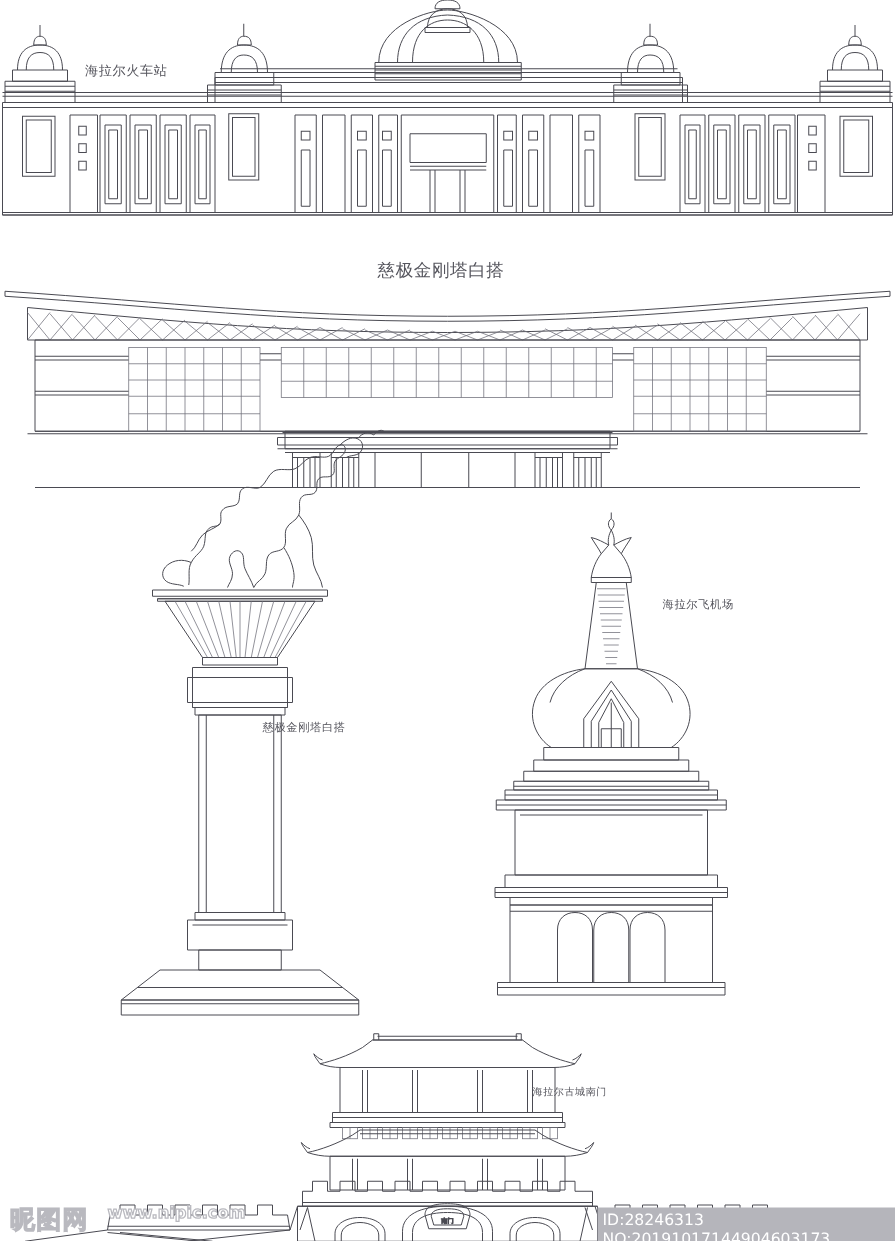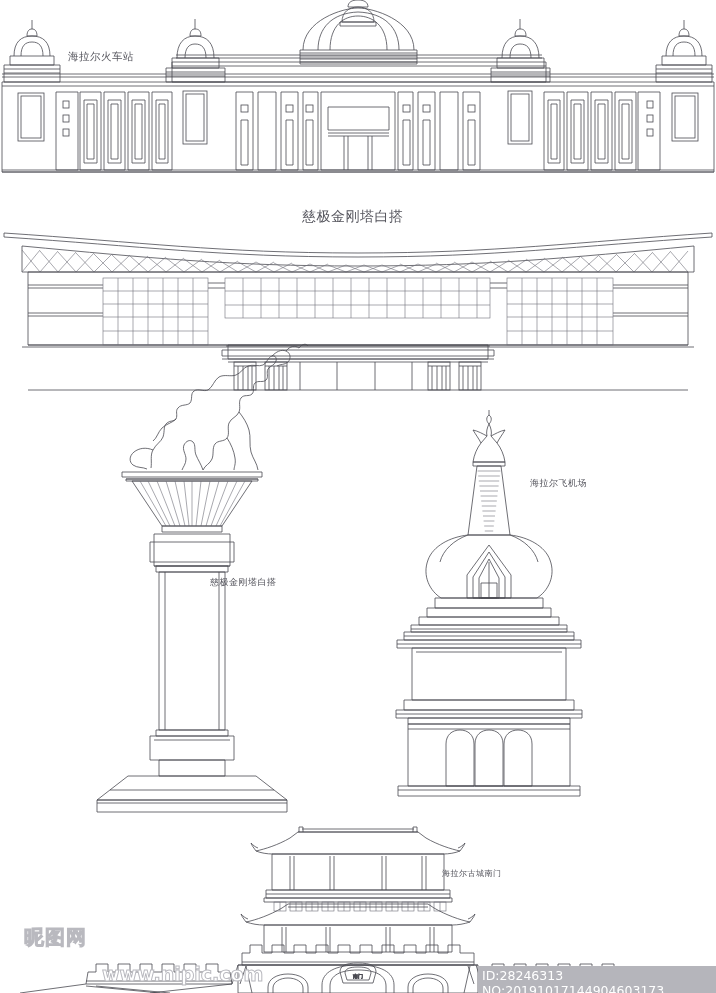--- a/index.html
+++ b/index.html
@@ -43,39 +43,38 @@
     position: absolute;
     color: #55555d;
     font-family: "DejaVu Sans", "Liberation Sans", sans-serif;
     white-space: nowrap;
     letter-spacing: 0.5px;
   }
   #label-station   { left: 68px;  top: 50px;  font-size: 10.5px; }
   #label-airport   { left: 302px; top: 208px; font-size: 14px;   }
   #label-sculpture { left: 210px; top: 576px; font-size: 9px;    }
   #label-pagoda    { left: 530px; top: 477px; font-size: 9px;    }
-  #label-gate      { left: 426px; top: 868px; font-size: 8px; margin-left: 16px;    }
+  #label-gate      { left: 426px; top: 868px; font-size: 8px;    }
 
   #wm-logo {
     position: absolute;
     left: 8px;
-    top: 924px;
+    top: 962px;
     font-size: 20px;
     font-weight: bold;
     color: #ffffff;
     -webkit-text-stroke: 1px #b9b9bf;
     font-family: Liberation Sans, sans-serif;
     letter-spacing: 1px;
-    margin-left: 16px;
   }
   #wm-url {
     position: absolute;
-    left: 102px;
+    left: 86px;
     top: 963px;
-    font-size: 19px;
+    font-size: 13px;
     font-weight: bold;
     color: #ffffff;
     -webkit-text-stroke: 1px #b9b9bf;
     font-family: "DejaVu Sans", "Liberation Sans", sans-serif;
     letter-spacing: 0px;
   }
   #wm-id {
     position: absolute;
     left: 478px;
     top: 966px;

